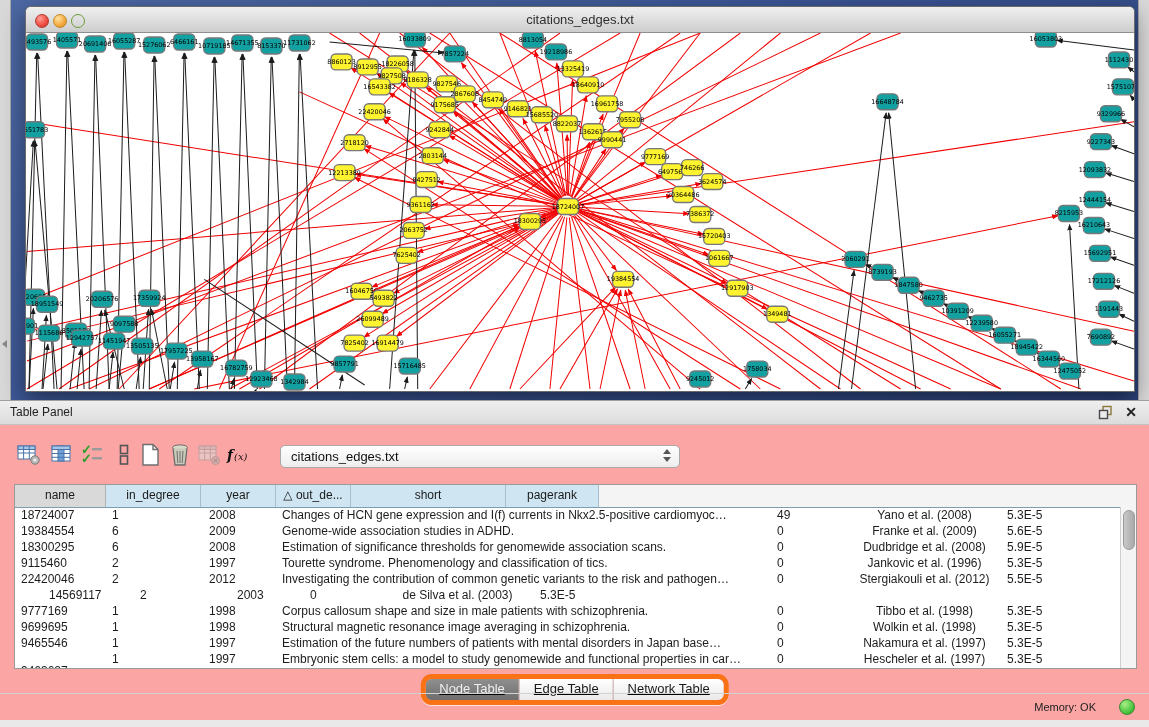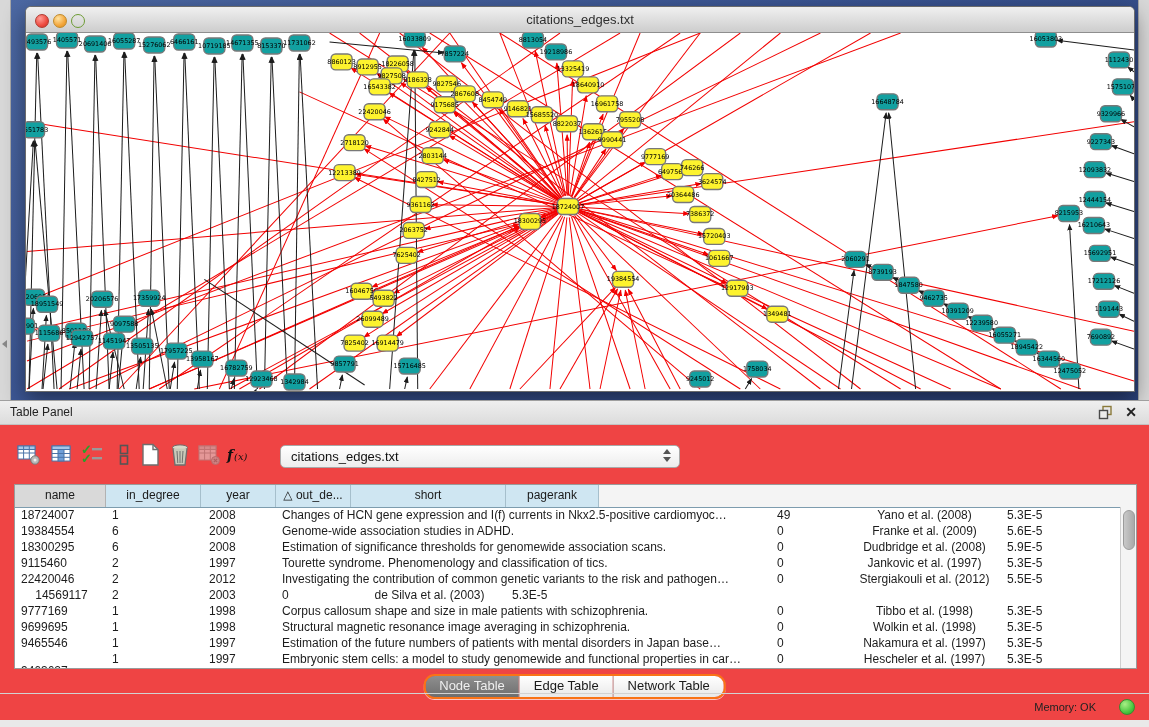--- a/index.html
+++ b/index.html
@@ -22,21 +22,21 @@
   .title-text{position:absolute;left:0;right:0;top:5px;text-align:center;
     font-size:13px;color:#2f2f2f;}
   .tl{position:absolute;top:7px;width:12px;height:12px;border-radius:50%;}
   .tl.red{left:9px;background:radial-gradient(circle at 35% 30%,#ff9d96,#ee4b40 60%,#c63128);border:1px solid #b03a30;}
   .tl.yellow{left:27px;background:radial-gradient(circle at 35% 30%,#ffe3a1,#f3a63b 60%,#d98a1f);border:1px solid #c08a2a;}
   .tl.green{left:45px;background:radial-gradient(circle at 35% 30%,#d4f0a6,#86c33e 60%,#64a321;);border:1px solid #6d9c34;}
   .canvas{position:absolute;left:0;top:26px;right:0;bottom:0;background:#fff;}
   .canvas svg{display:block;width:100%;height:100%;}
 
   
-  .table-panel{position:absolute;left:0;top:400px;width:1149px;height:320px;background:#ef4444;}
+  .table-panel{position:absolute;left:0;top:400px;width:1149px;height:320px;background:#fca5a5;}
   .panel-header{position:relative;height:23px;background:linear-gradient(#efefef,#dcdcdc);
     border-top:1px solid #9f9f9f;border-bottom:1px solid #c2c2c2;}
   .panel-title{position:absolute;left:10px;top:4px;font-size:12px;color:#222;}
   .ph-icon{position:absolute;top:4px;cursor:default;}
   .ph-float{right:36px;}
   .ph-close{right:12px;font-size:14px;font-weight:bold;color:#222;line-height:15px;}
 
   .toolbar{position:absolute;left:0;top:38px;width:100%;height:36px;}
   .tool-btn{position:absolute;top:4px;width:26px;height:26px;}
   .dropdown{position:absolute;left:280px;top:7px;width:400px;height:23px;
@@ -57,21 +57,21 @@
   .tbody{position:relative;}
   .tr{display:flex;height:16px;}
   .td{box-sizing:border-box;height:16px;line-height:15px;font-size:12px;color:#1c1c1c;
     padding:0 4px 0 6px;overflow:hidden;white-space:nowrap;}
   .vscroll{position:absolute;right:0;top:22px;bottom:0;width:15px;background:#f4f4f4;
     border-left:1px solid #cfcfcf;}
   .vthumb{position:absolute;left:2px;top:3px;width:10px;height:38px;border-radius:6px;
     background:linear-gradient(90deg,#c9c9c9,#a9a9a9);border:1px solid #9b9b9b;}
 
   .seg-tabs{position:absolute;left:50%;transform:translateX(-50%);top:274px;height:21px;display:flex;
-    border:2px solid #f97316;border-radius:11px;overflow:hidden;box-shadow:0 1px 0 rgba(255,255,255,.7);}
+    border:5px solid #f97316;border-radius:11px;overflow:hidden;box-shadow:0 1px 0 rgba(255,255,255,.7);text-decoration:underline;}
   .seg{height:21px;line-height:20px;font-size:13px;padding:0 14px;background:linear-gradient(#ffffff,#e9e9e9);
     color:#1a1a1a;border-right:1px solid #b5b5b5;}
   .seg:last-child{border-right:none;}
   .seg.active{background:linear-gradient(#8f8f8f,#6e6e6e);color:#efefef;}
 
   .statusbar{position:absolute;left:0;bottom:0;width:100%;height:26px;border-top:1px solid #d2d2d2;}
   .mem-label{position:absolute;right:53px;top:7px;font-size:11px;color:#222;}
   .mem-dot{position:absolute;right:14px;top:5px;width:14px;height:14px;border-radius:50%;
     background:radial-gradient(circle at 35% 30%,#a8ef86,#46c33c 65%,#2e9a28);border:1px solid #3a8a30;}
 </style>
@@ -830,34 +830,34 @@
             <div class="td" style="width: 75px; text-align: left;">0</div>
             <div class="td" style="width: 155px; text-align: center;">Dudbridge et al. (2008)</div>
             <div class="td" style="width: 93px; text-align: left;">5.9E-5</div>
           </div>
           <div class="tr">
             <div class="td" style="width: 91px; text-align: left;">9115460</div>
             <div class="td" style="width: 95px; text-align: left;">2</div>
             <div class="td" style="width: 75px; text-align: left; padding-left: 8px;">1997</div>
             <div class="td" style="width: 495px; text-align: left;">Tourette syndrome. Phenomenology and classification of tics.</div>
             <div class="td" style="width: 75px; text-align: left;">0</div>
-            <div class="td" style="width: 155px; text-align: center;">Jankovic et al. (1997)</div>
+            <div class="td" style="width: 155px; text-align: center;">Jankovic et al. (1996)</div>
             <div class="td" style="width: 93px; text-align: left;">5.3E-5</div>
           </div>
           <div class="tr">
             <div class="td" style="width: 91px; text-align: left;">22420046</div>
             <div class="td" style="width: 95px; text-align: left;">2</div>
             <div class="td" style="width: 75px; text-align: left; padding-left: 8px;">2012</div>
             <div class="td" style="width: 495px; text-align: left;">Investigating the contribution of common genetic variants to the risk and pathogen…</div>
             <div class="td" style="width: 75px; text-align: left;">0</div>
             <div class="td" style="width: 155px; text-align: center;">Stergiakouli et al. (2012)</div>
             <div class="td" style="width: 93px; text-align: left;">5.5E-5</div>
           </div>
           <div class="tr">
-            <div class="td" style="width: 91px; text-align: center;">14569117</div>
+            <div class="td" style="width: 91px; text-align: left; margin-left: 28px;">14569117</div>
             <div class="td" style="width: 95px; text-align: left;">2</div>
             <div class="td" style="width: 75px; text-align: left; padding-left: 8px;">2003</div>
             <div class="td" style="width: 75px; text-align: left;">0</div>
             <div class="td" style="width: 155px; text-align: center;">de Silva et al. (2003)</div>
             <div class="td" style="width: 93px; text-align: left;">5.3E-5</div>
           </div>
           <div class="tr">
             <div class="td" style="width: 91px; text-align: left;">9777169</div>
             <div class="td" style="width: 95px; text-align: left;">1</div>
             <div class="td" style="width: 75px; text-align: left; padding-left: 8px;">1998</div>

